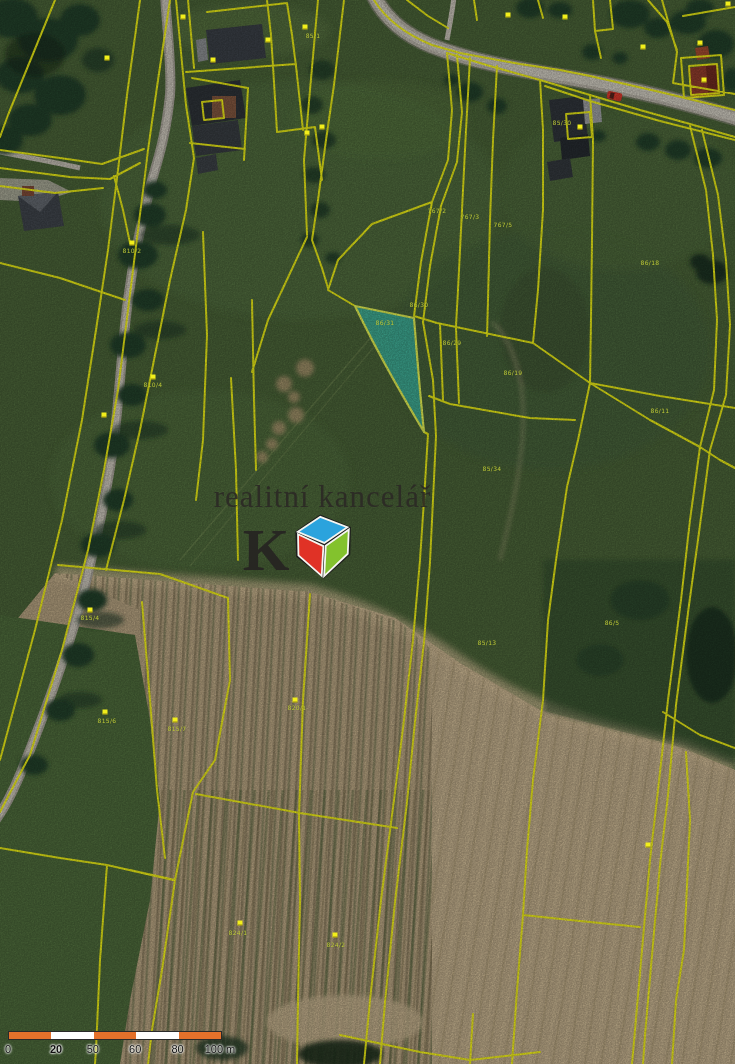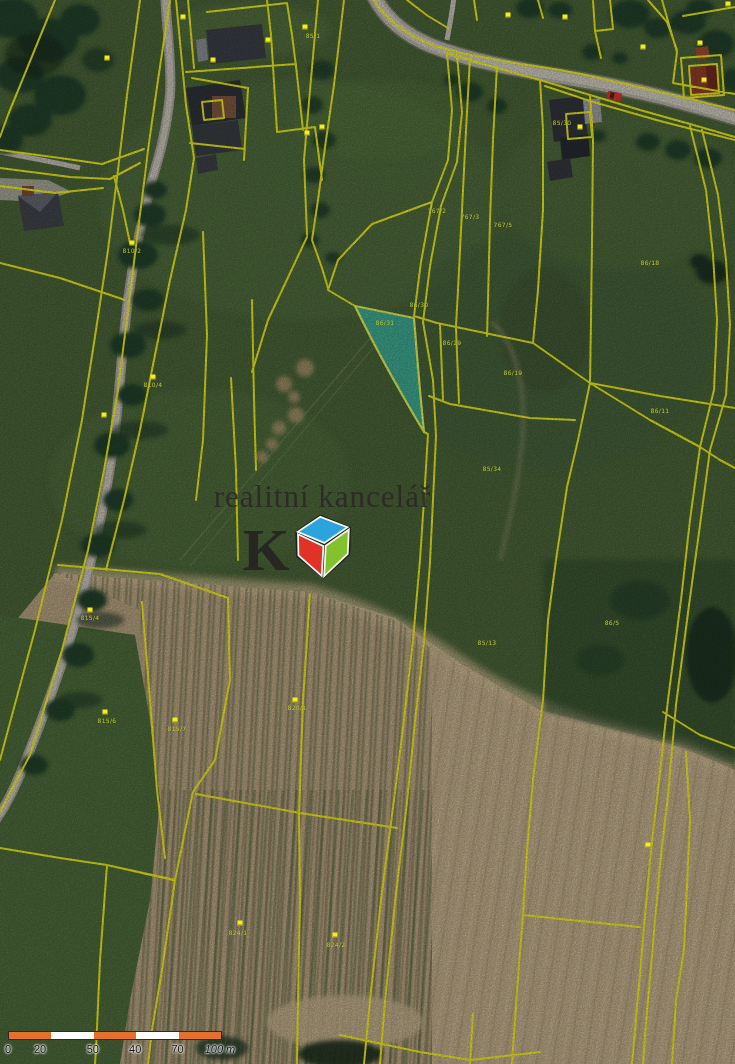--- a/index.html
+++ b/index.html
@@ -342,21 +342,21 @@
 <div class="scalebar">
   <div class="sb-segs">
         <div class="seg" style="background: rgb(228, 113, 43);"></div>
         <div class="seg" style="background: rgb(255, 255, 255);"></div>
         <div class="seg" style="background: rgb(228, 113, 43);"></div>
         <div class="seg" style="background: rgb(255, 255, 255);"></div>
         <div class="seg" style="background: rgb(228, 113, 43);"></div>
       </div>
   <div class="sb-labels">
         <div class="slab" style="left: 0px;">0</div>
-        <div class="slab" style="left: 32px;">20</div>
+        <div class="slab" style="left: 48px; font-weight: bold;">20</div>
         <div class="slab" style="left: 84.8px;">50</div>
-        <div class="slab" style="left: 127.2px;">40</div>
-        <div class="slab" style="left: 169.6px;">70</div>
-        <div class="slab" style="left: 212px; font-style: italic;">100 m</div>
+        <div class="slab" style="left: 127.2px;">60</div>
+        <div class="slab" style="left: 169.6px;">80</div>
+        <div class="slab" style="left: 212px;">100 m</div>
       </div>
 </div>
 
 </div>
 
 </body></html>

